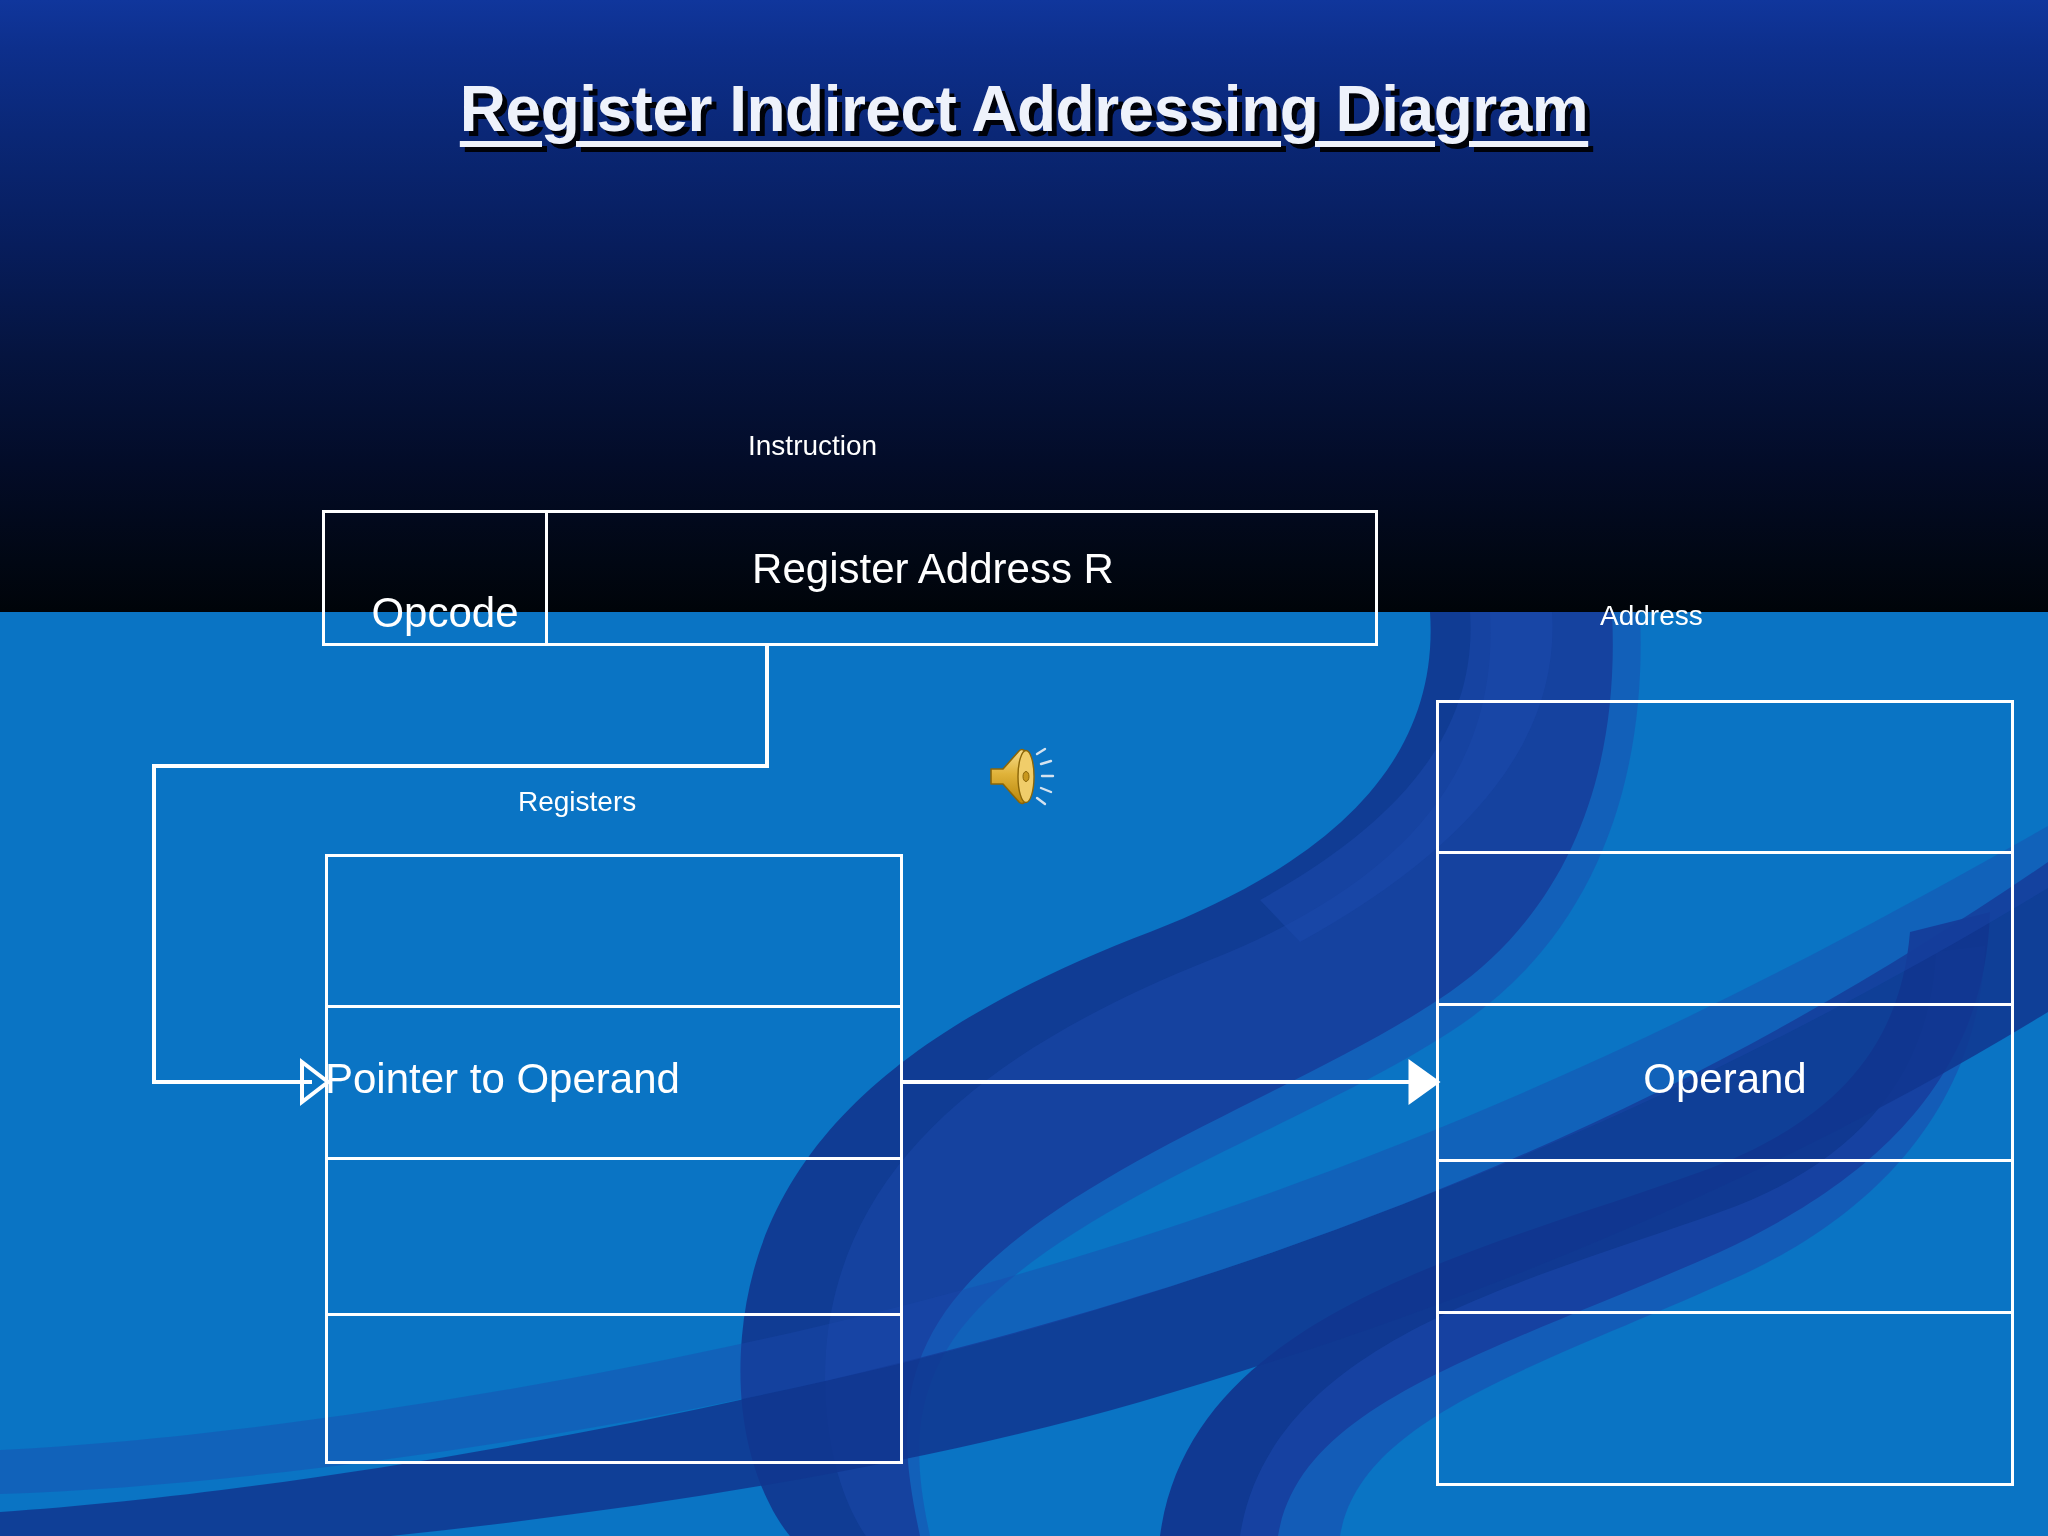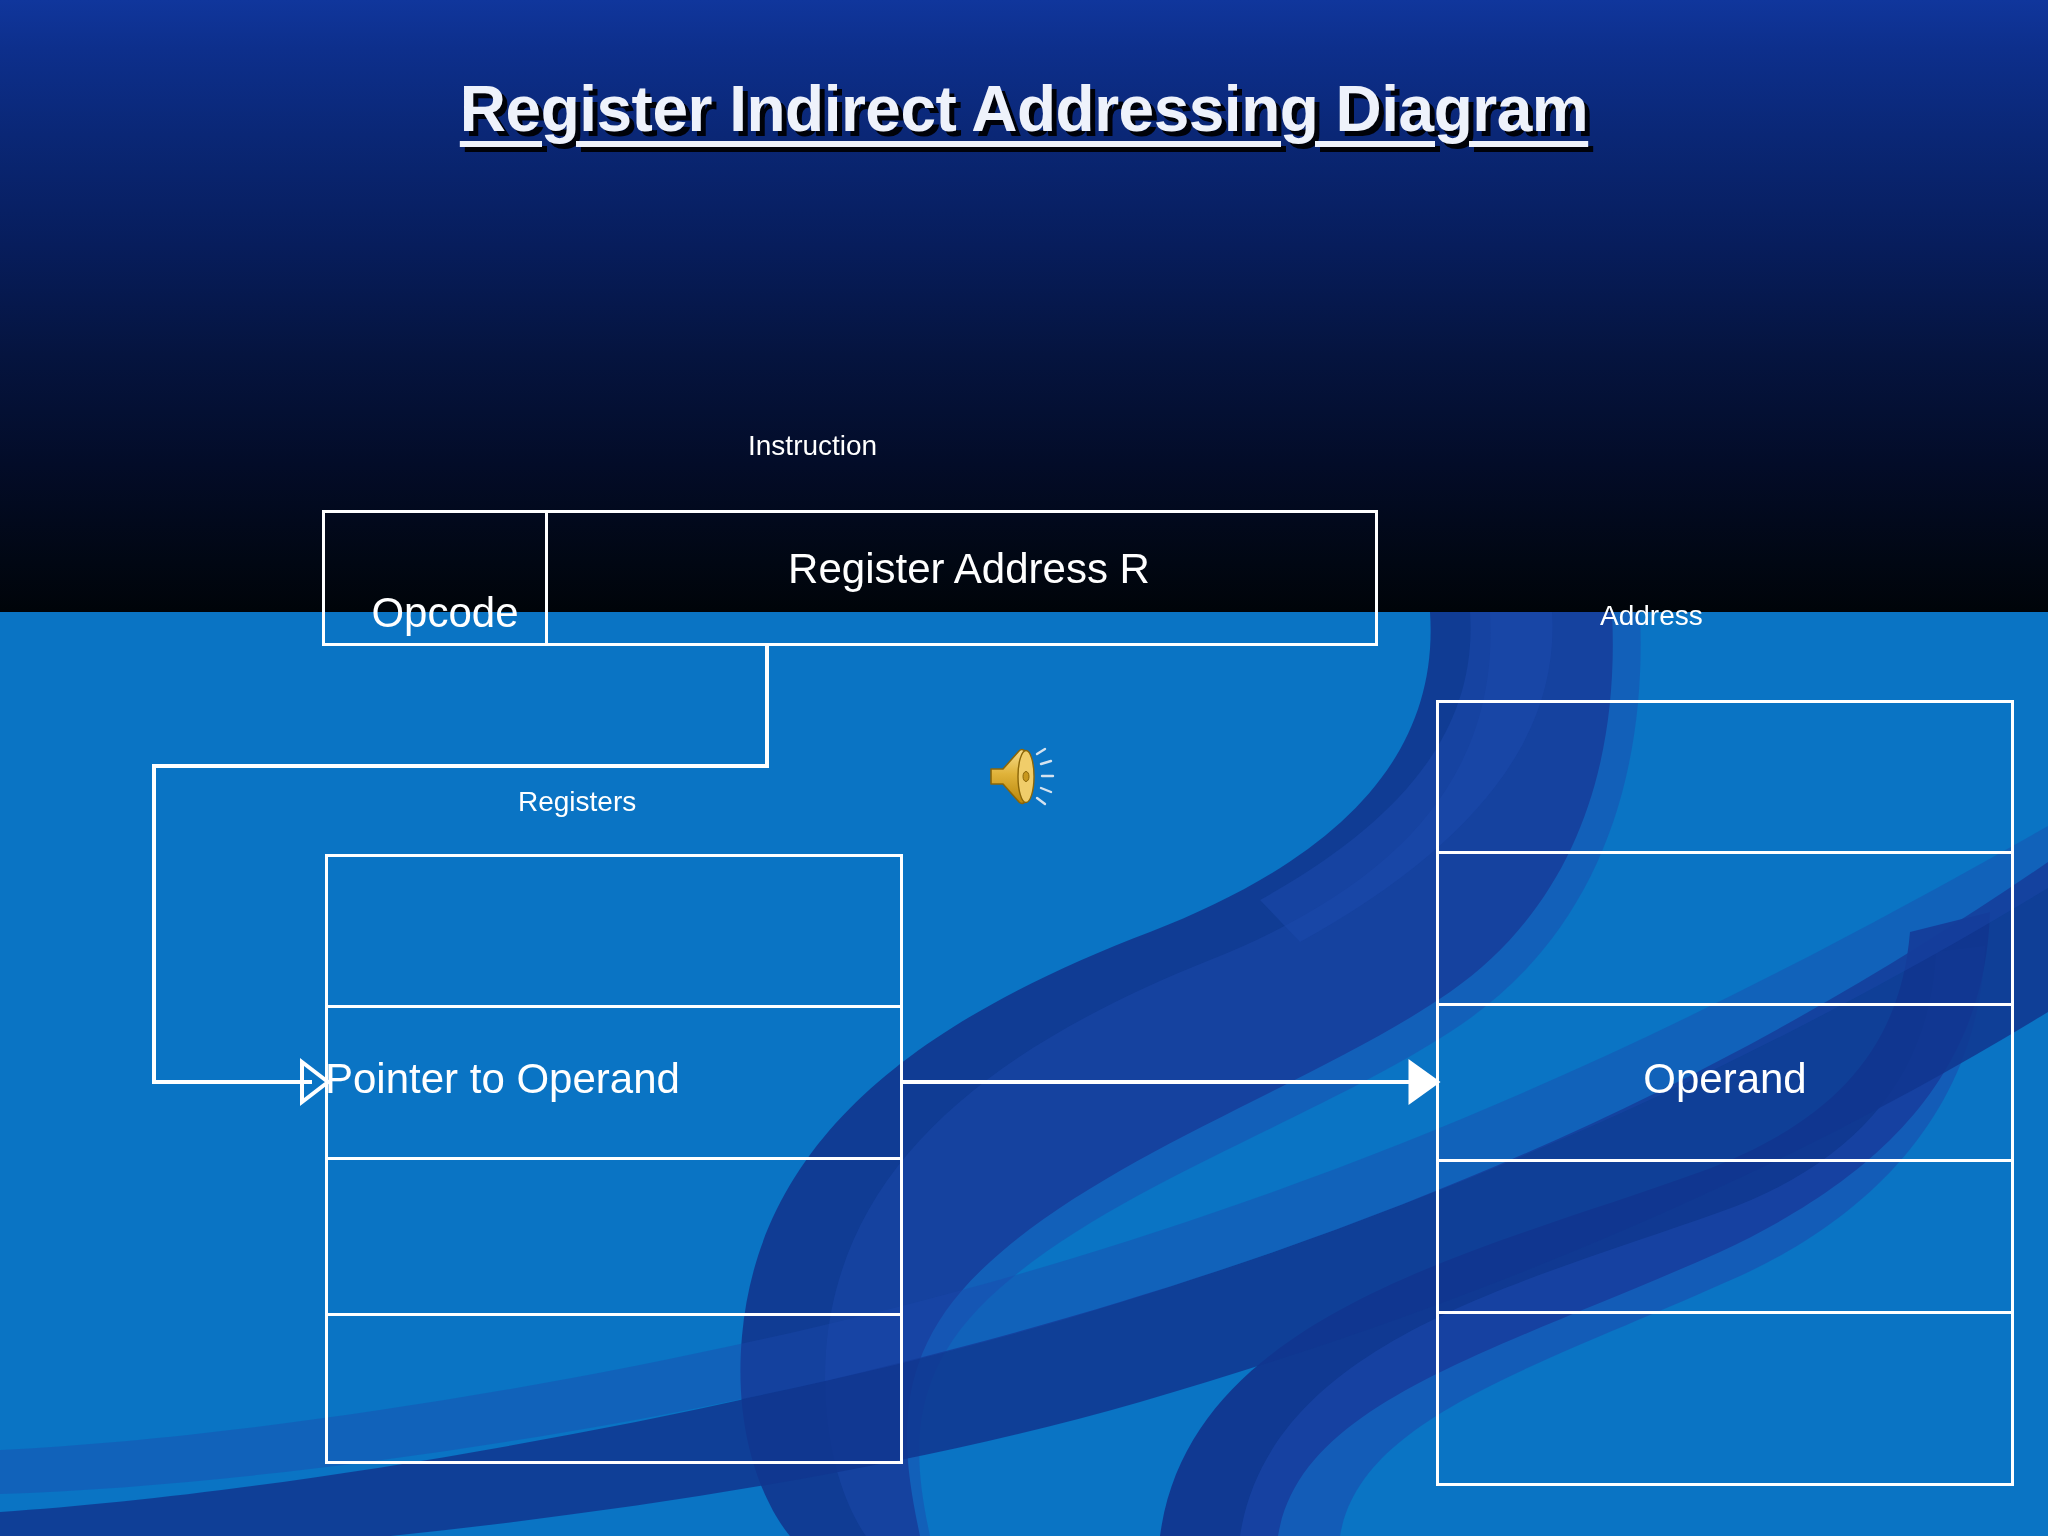--- a/index.html
+++ b/index.html
@@ -91,21 +91,21 @@
   </svg>
 
   <div class="title">Register Indirect Addressing Diagram</div>
 
   <div class="lbl" style="left:748px;top:430px;">Instruction</div>
 
   <div class="box" style="left:322px;top:510px;width:1056px;height:136px;">
     <div class="vdiv" style="left:220px;"></div>
   </div>
   <div class="celltext" style="left:340px;top:545px;width:210px;text-align:center;margin-top:44px;">Opcode</div>
-  <div class="celltext" style="left:556px;top:545px;width:826px;text-align:center;">Register Address R</div>
+  <div class="celltext" style="left:520px;top:545px;width:826px;text-align:center;">Register Address R</div>
 
   <div class="lbl" style="left:1600px;top:600px;">Address</div>
 
   <div class="box" style="left:1436px;top:700px;width:578px;height:786px;">
     <div class="hdiv" style="top:148px;"></div>
     <div class="hdiv" style="top:300px;"></div>
     <div class="hdiv" style="top:456px;"></div>
     <div class="hdiv" style="top:608px;"></div>
   </div>
   <div class="celltext" style="left:1436px;top:1055px;width:578px;text-align:center;">Operand</div>

